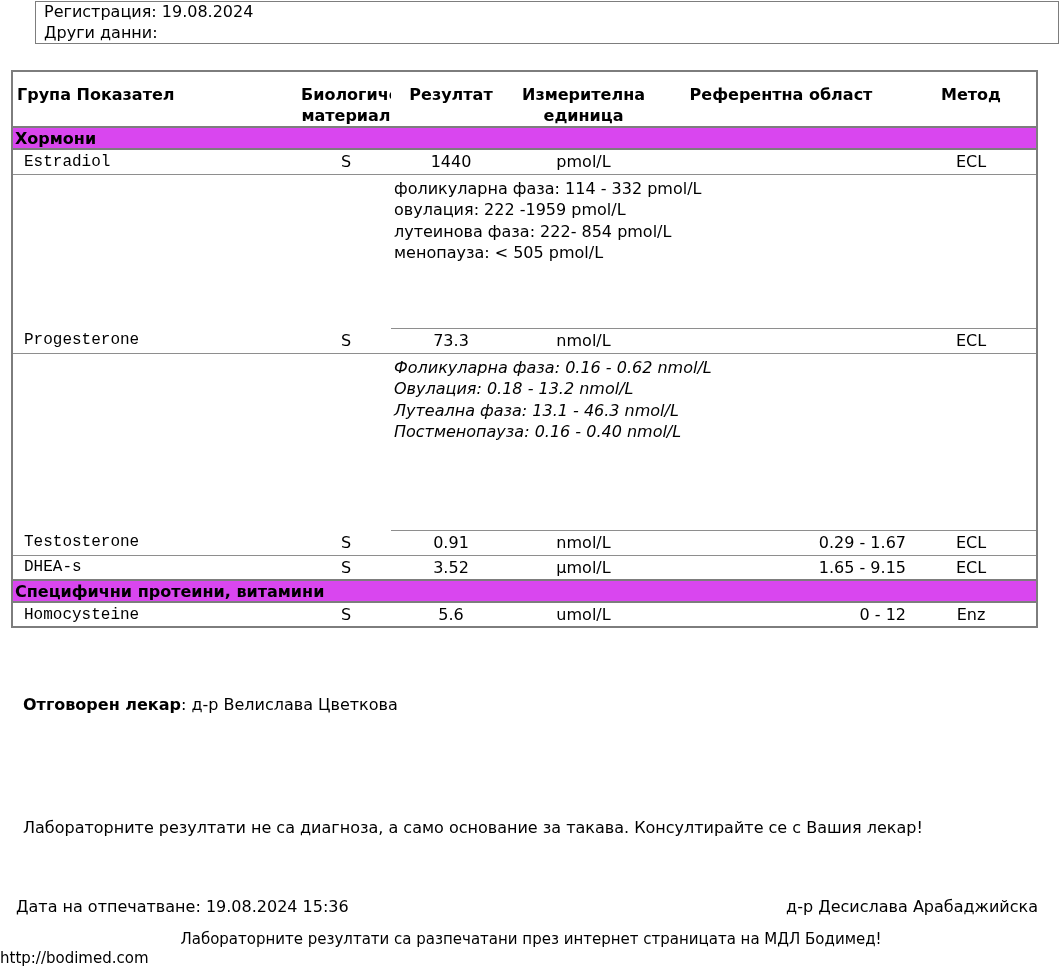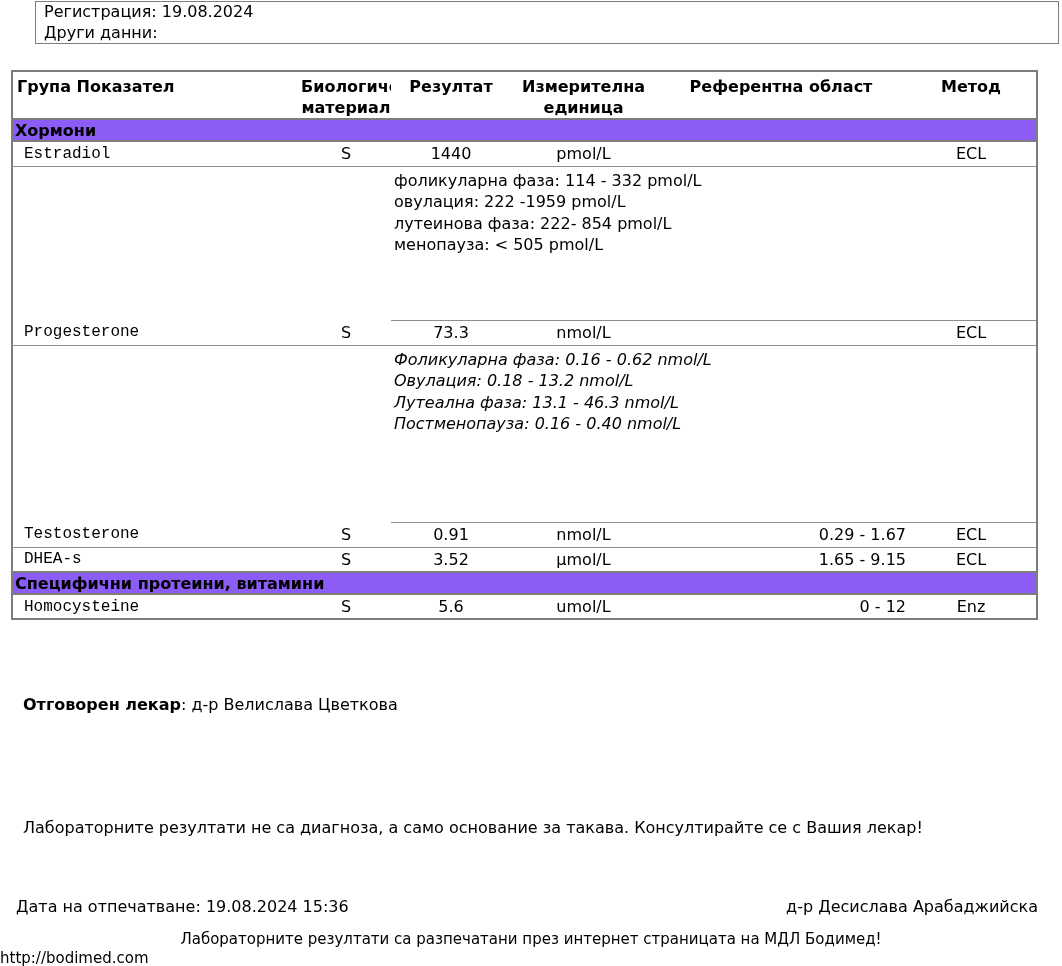--- a/index.html
+++ b/index.html
@@ -33,29 +33,29 @@
   }
   table.results th, table.results td {
     padding: 0; margin: 0;
     font-weight: normal;
     overflow: hidden;
   }
   tr.r-head { height: 45px; }
   tr.r-head th {
     font-weight: bold;
     vertical-align: top;
-    padding-top: 4px;
+    padding-top: 12px;
     line-height: 21px;
     text-align: center;
   }
   tr.r-head th.c1 { text-align: left; padding-left: 4px; }
 
   tr.r-sec { height: 22px; }
   tr.r-sec td {
-    background: #8b5cf6;
+    background: #d946ef;
     border-top: 2px solid #7d7d7d;
     border-bottom: 2px solid #7d7d7d;
     font-weight: bold;
     text-align: left;
     padding-left: 2px;
     vertical-align: middle;
   }
 
   tr.r-data { height: 25px; }
   tr.r-data td {

